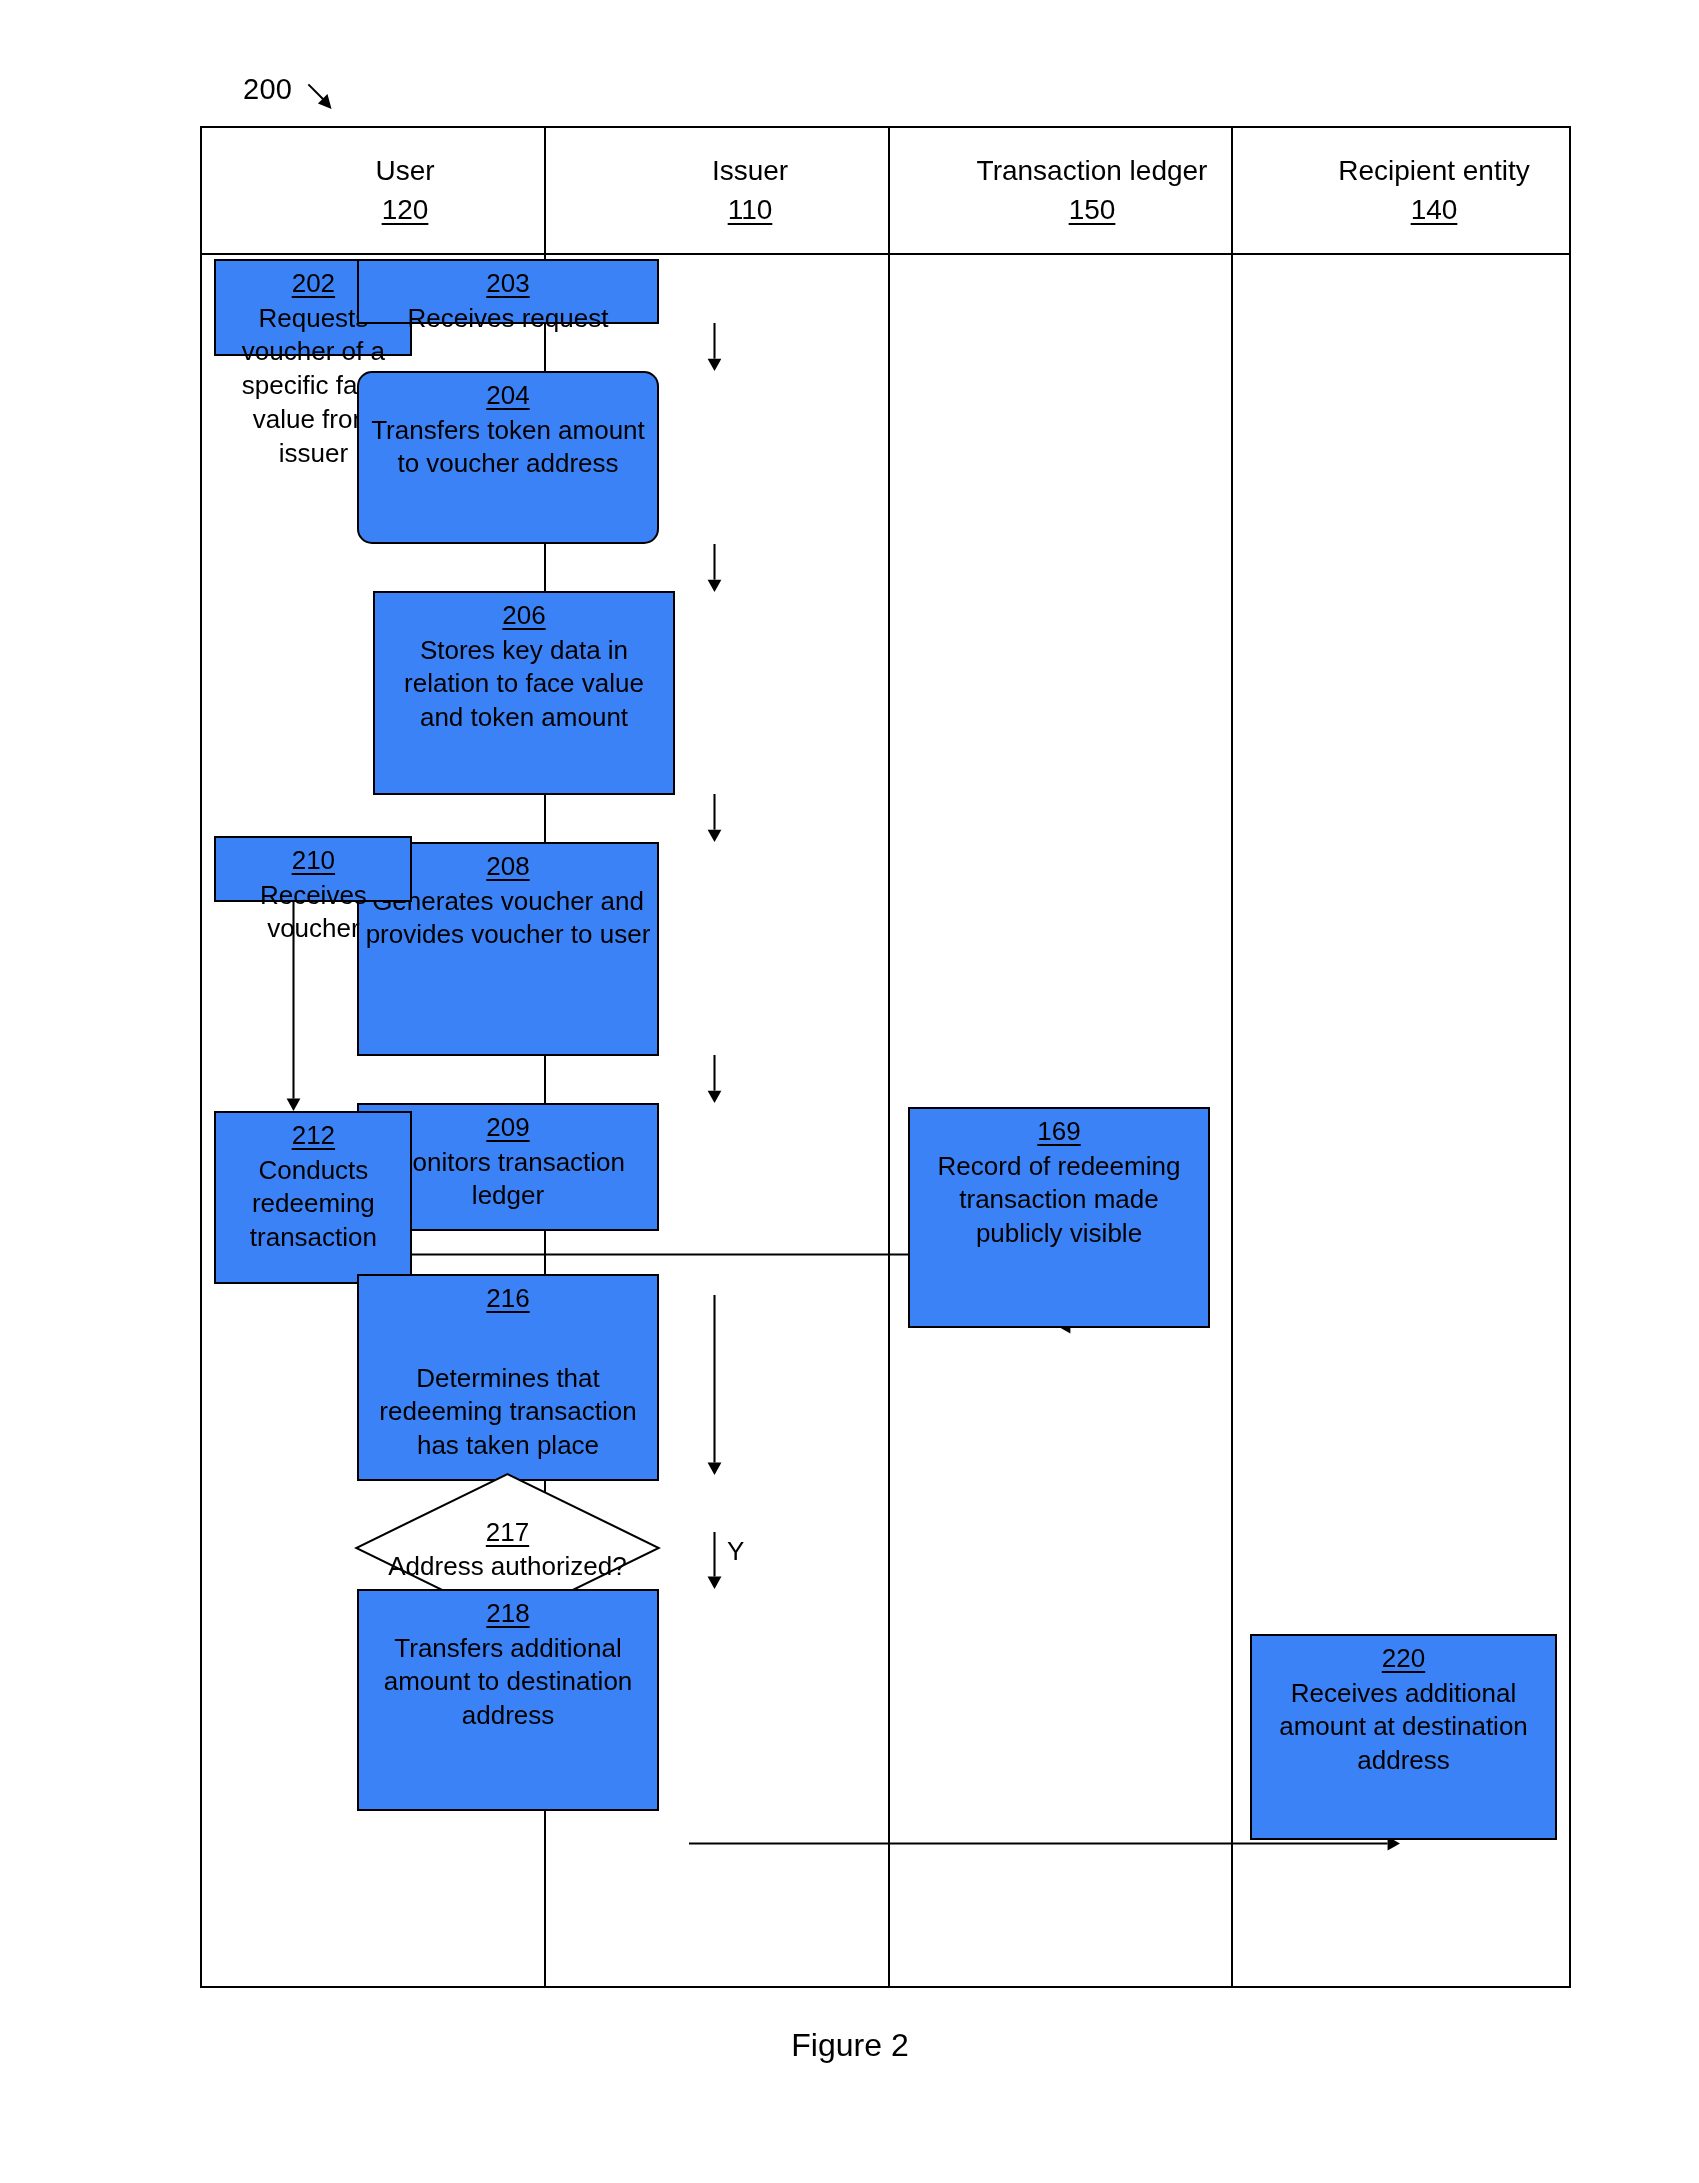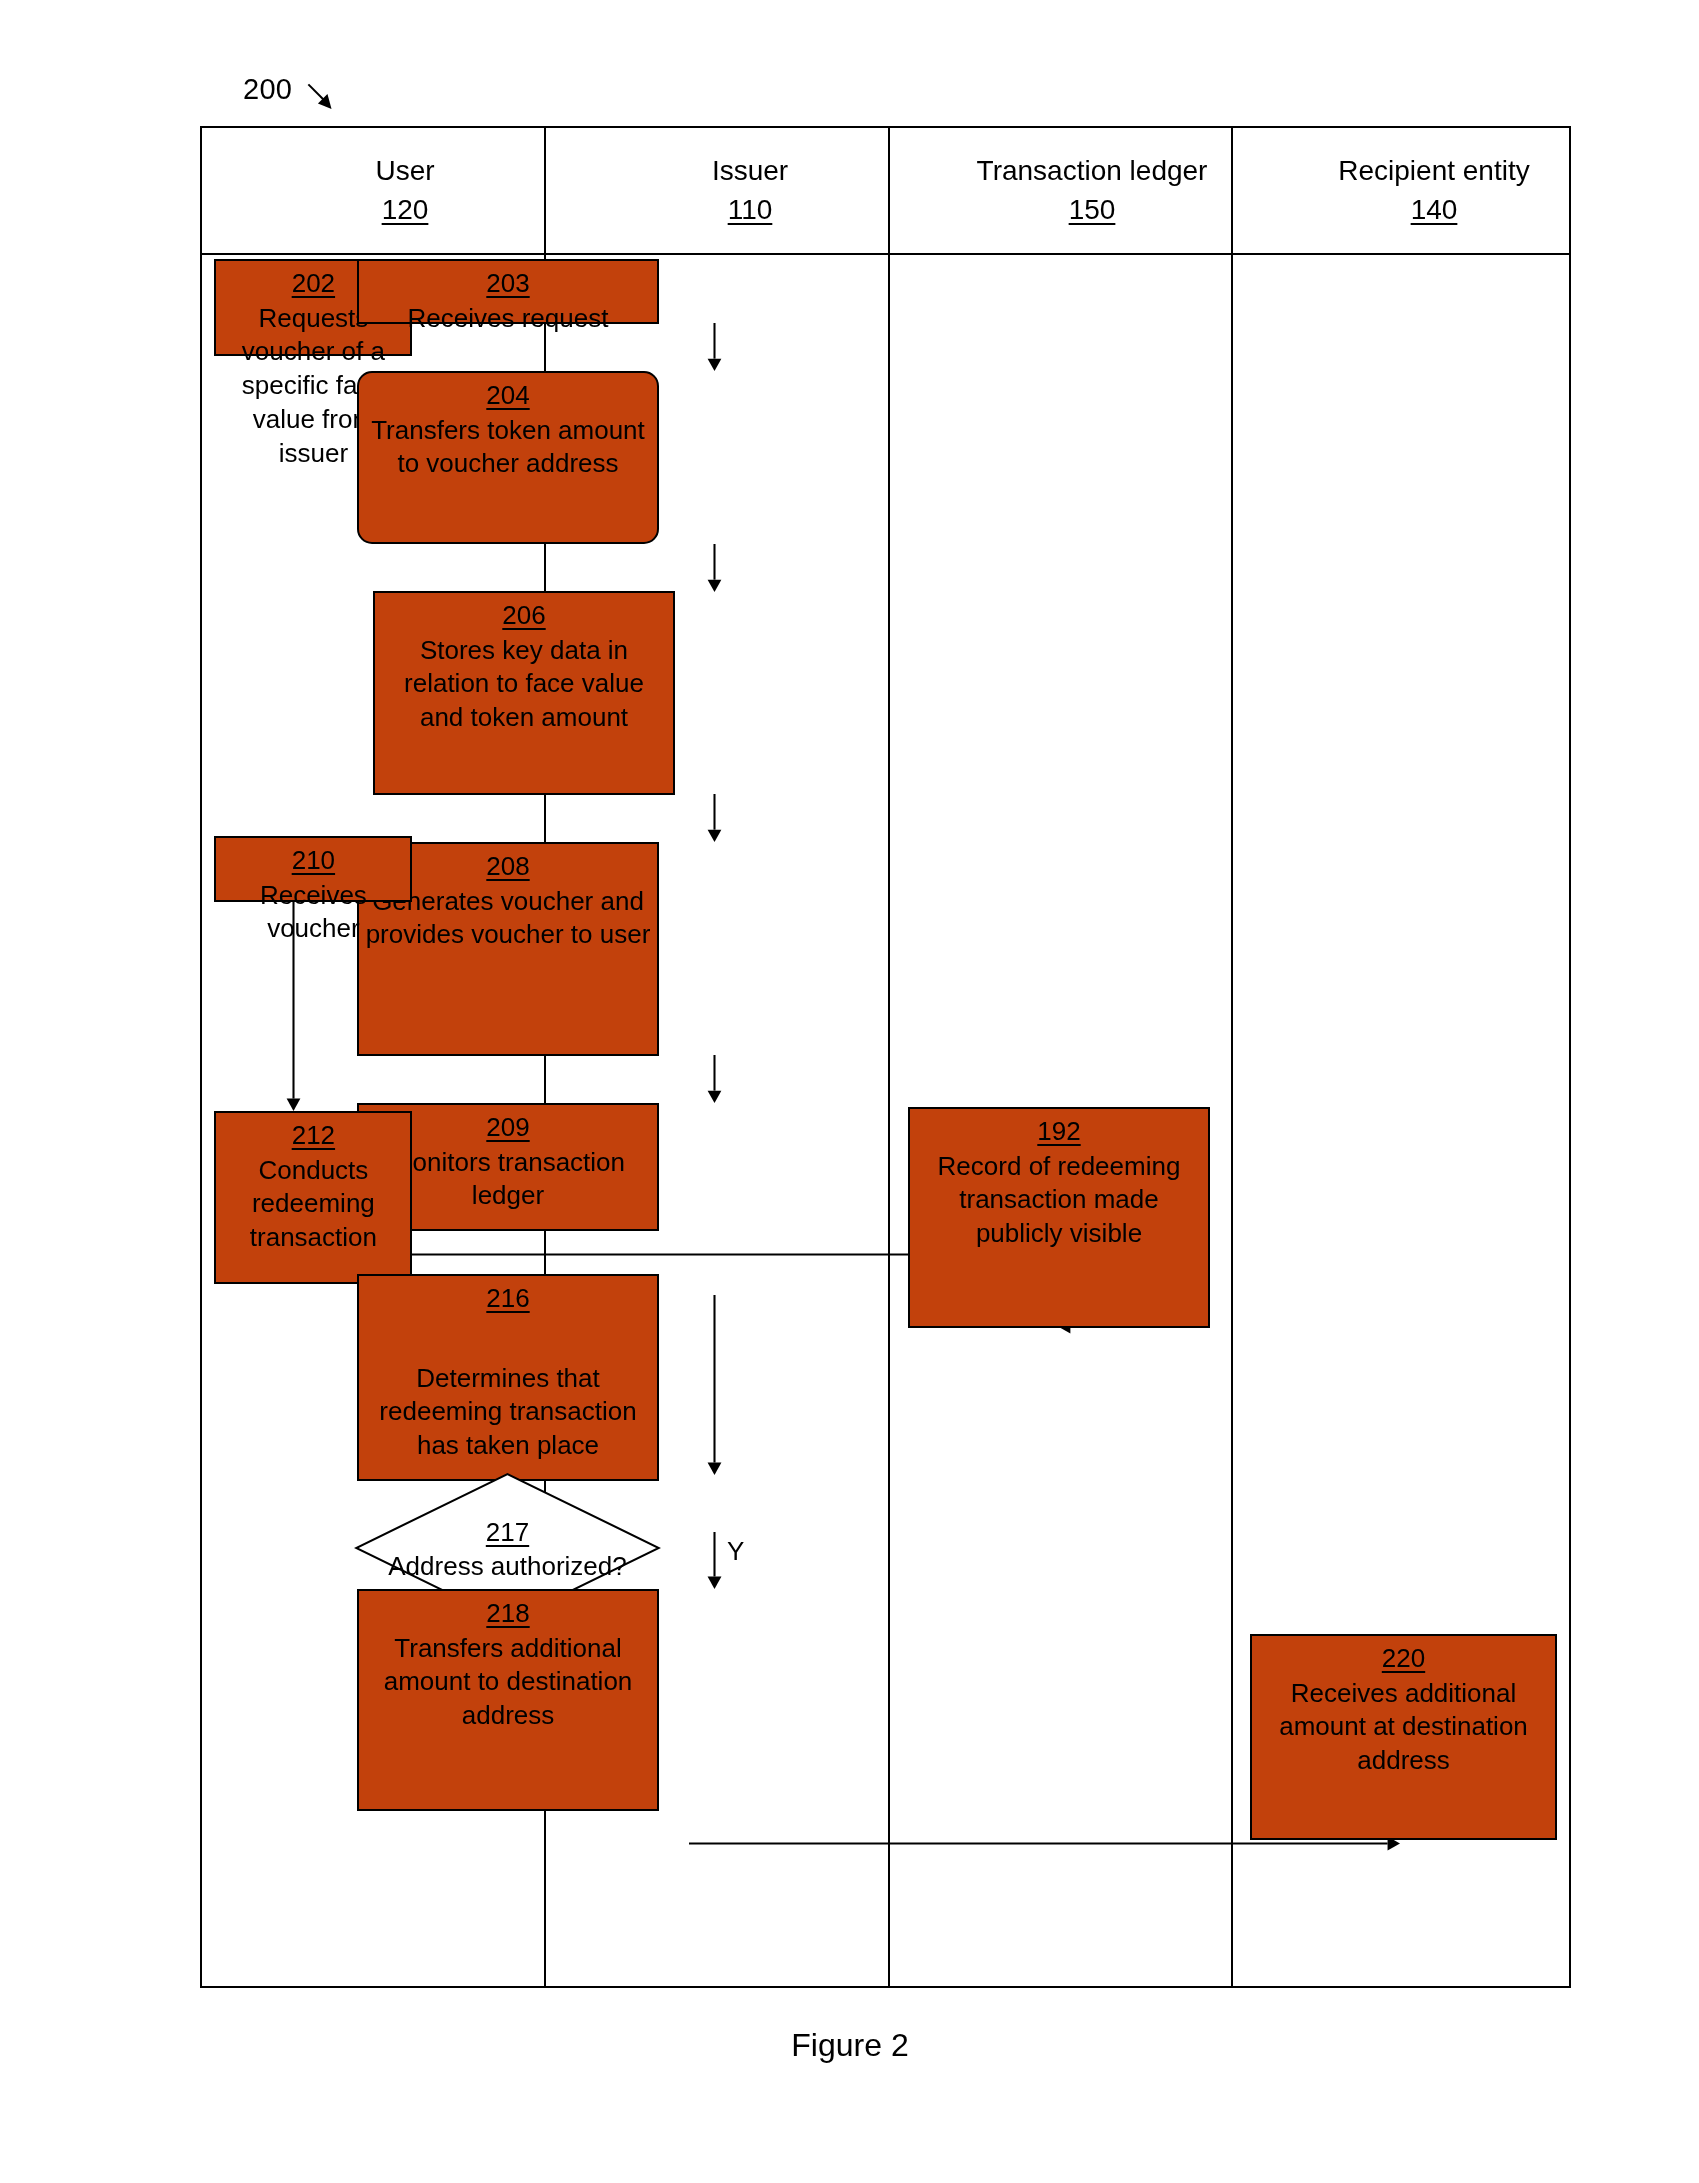--- a/index.html
+++ b/index.html
@@ -88,21 +88,21 @@
   #lane-header-0 { left: 0px;    width: 342px; }
   #lane-header-1 { left: 345px;  width: 342px; }
   #lane-header-2 { left: 688px;  width: 340px; }
   #lane-header-3 { left: 1031px; width: 338px; }
 
   
   .node {
     position: absolute;
     border: 2.1px solid #000;
     box-sizing: border-box;
-    background: #c2410c;
+    background: #3b82f6;
     display: flex;
     flex-direction: column;
     align-items: center;
     justify-content: flex-start;
     text-align: center;
     font-size: 26px;
     line-height: 1.30;
     padding-top: 5.5px;
     z-index: 3;
   }
@@ -305,21 +305,21 @@
     <span class="num">210</span>
     <span class="body">Receives voucher</span>
   </div>
 
   <div class="node" id="node-212" style="left:12.4px; top:983px; width:198px; height:173px;">
     <span class="num">212</span>
     <span class="body">Conducts redeeming transaction</span>
   </div>
 
   <div class="node" id="node-214" style="left:706px; top:979px; width:302px; height:221px;">
-    <span class="num">192</span>
+    <span class="num">169</span>
     <span class="body">Record of redeeming transaction made publicly visible</span>
   </div>
 
   <div class="node" id="node-216" style="left:155px; top:1146px; width:302px; height:207px;gap:45px;">
     <span class="num">216</span>
     <span class="body">Determines that redeeming transaction has taken place</span>
   </div>
 
   <div id="node-217" style="left:152px; top:1344px; width:307px; height:152px;">
     <svg width="307" height="152" viewBox="0 0 444 220">

